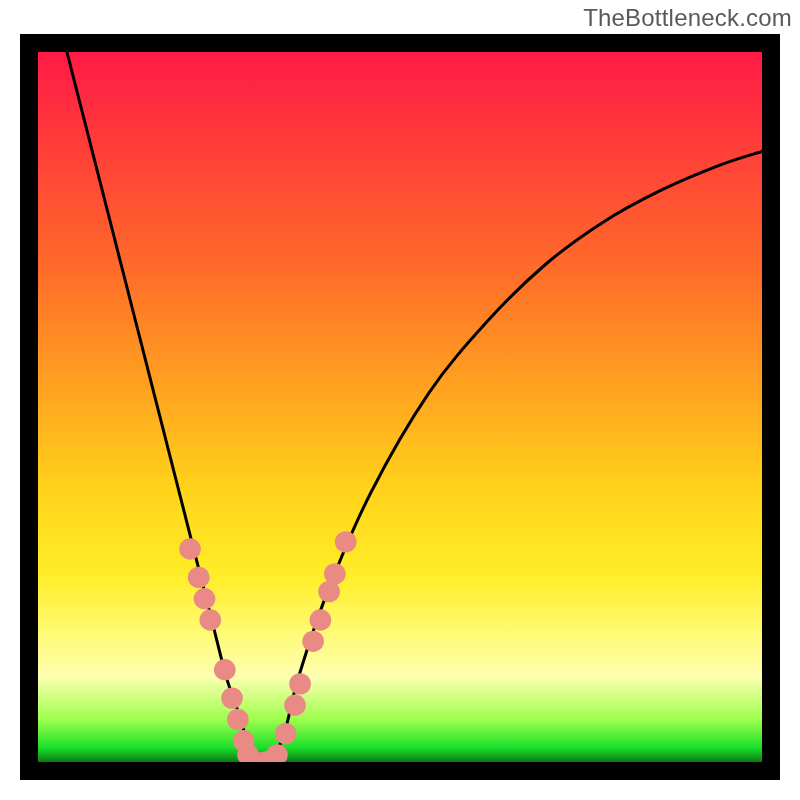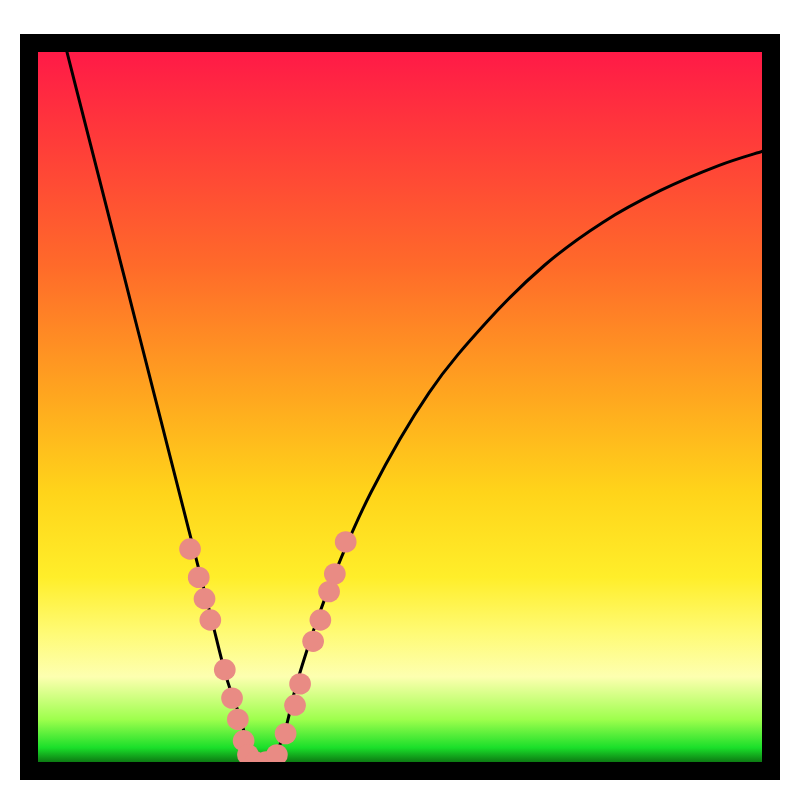--- a/index.html
+++ b/index.html
@@ -76,20 +76,21 @@
   }
   .marker {
     fill: #e98b84;
     stroke: none;
   }
 </style>
 </head>
 <body>
 
 <div class="chart-wrap">
+  <div class="watermark">TheBottleneck.com</div>
 
   <div class="plot-frame">
     <div class="plot-inner">
       <div class="gradient-bg"></div>
       <svg class="curve-layer" viewBox="0 0 100 100" preserveAspectRatio="none">
         <path id="curve-path" class="curve" vector-effect="non-scaling-stroke" d="M 4 0 C 4.333333333333333 1.3333333333333333, 5.333333333333333 5.333333333333334, 6 8 C 6.666666666666667 10.666666666666666, 7.333333333333333 13.333333333333334, 8 16 C 8.666666666666666 18.666666666666668, 9.333333333333334 21.333333333333332, 10 24 C 10.666666666666666 26.666666666666668, 11.333333333333332 29.333333333333332, 12 32 C 12.666666666666668 34.666666666666664, 13.333333333333336 37.333333333333336, 14.000000000000002 40 C 14.666666666666668 42.666666666666664, 15.333333333333334 45.333333333333336, 16 48 C 16.666666666666668 50.666666666666664, 17.333333333333332 53.333333333333336, 18 56 C 18.666666666666668 58.666666666666664, 19.333333333333332 61.333333333333336, 20 64 C 20.666666666666668 66.66666666666667, 21.333333333333332 69.33333333333333, 22 72 C 22.666666666666668 74.66666666666667, 23.333333333333332 77.33333333333333, 24 80 C 24.666666666666668 82.66666666666667, 25.333333333333332 85.66666666666667, 26 88 C 26.666666666666668 90.33333333333333, 27.500000000000004 92.33333333333333, 28.000000000000004 94 C 28.500000000000004 95.66666666666667, 28.666666666666664 97, 28.999999999999996 98 C 29.33333333333333 99, 29.5 99.66666666666667, 30 100 C 30.5 100.33333333333333, 31.333333333333332 100.66666666666667, 32 100 C 32.666666666666664 99.33333333333333, 33.333333333333336 98, 34 96 C 34.666666666666664 94, 35 91.33333333333333, 36 88 C 37 84.66666666666667, 38.333333333333336 80.33333333333333, 40 76 C 41.666666666666664 71.66666666666667, 43.666666666666664 66.66666666666667, 46 62 C 48.333333333333336 57.333333333333336, 51.333333333333336 52, 54 48 C 56.666666666666664 44, 59.333333333333336 41, 62 38 C 64.66666666666667 35, 67.33333333333333 32.333333333333336, 70 30 C 72.66666666666667 27.666666666666668, 75.33333333333333 25.75, 78 24 C 80.66666666666667 22.25, 83.33333333333333 20.833333333333332, 86 19.5 C 88.66666666666667 18.166666666666668, 91.66666666666667 16.916666666666668, 94 16 C 96.33333333333333 15.083333333333334, 99 14.333333333333334, 100 14"></path>
         <g id="marker-group">
             <circle cx="21" cy="70" r="1.5" class="marker" fill="#e98b84"></circle>
             <circle cx="22.2" cy="74" r="1.5" class="marker" fill="#e98b84"></circle>
             <circle cx="23" cy="77" r="1.5" class="marker" fill="#e98b84"></circle>

